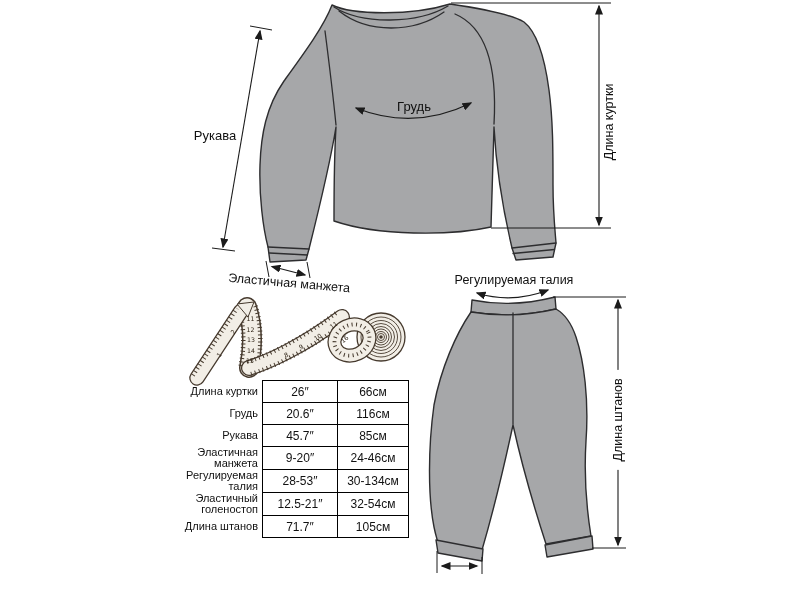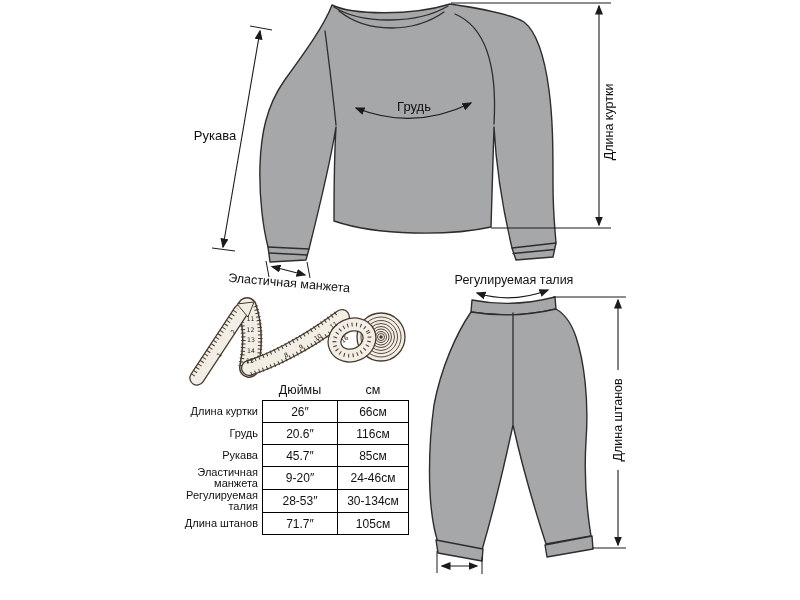--- a/index.html
+++ b/index.html
@@ -175,25 +175,20 @@
 
   <div class="lab" style="left:228px;top:277px;width:122px;transform:rotate(5deg);">Эластичная манжета</div>
 
   <div class="lab" style="left:452px;top:274px;width:124px;">Регулируемая талия</div>
 
   <div class="lab rot90" style="left:569px;top:413px;width:100px;background:#fff;">Длина штанов</div>
 
 
   <table id="size-table">
     <tbody>
-        <tr>
-      <td class="lbl"></td>
-      <td class="hdr">Дюймы</td>
-      <td class="hdr cmc">см</td>
-    </tr>
     <tr>
       <td class="lbl">Длина куртки</td>
       <td class="val">26″</td>
       <td class="val cmc">66см</td>
     </tr>
     <tr>
       <td class="lbl">Грудь</td>
       <td class="val">20.6″</td>
       <td class="val cmc">116см</td>
     </tr>
@@ -206,20 +201,25 @@
       <td class="lbl">Эластичная манжета</td>
       <td class="val">9-20″</td>
       <td class="val cmc">24-46см</td>
     </tr>
     <tr>
       <td class="lbl">Регулируемая талия</td>
       <td class="val">28-53″</td>
       <td class="val cmc">30-134см</td>
     </tr>
     <tr>
+      <td class="lbl">Эластичный голеностоп</td>
+      <td class="val">12.5-21″</td>
+      <td class="val cmc">32-54см</td>
+    </tr>
+    <tr>
       <td class="lbl">Длина штанов</td>
       <td class="val">71.7″</td>
       <td class="val cmc">105см</td>
     </tr>
   </tbody>
     </table>
 
 </div>
 
 </body></html>

